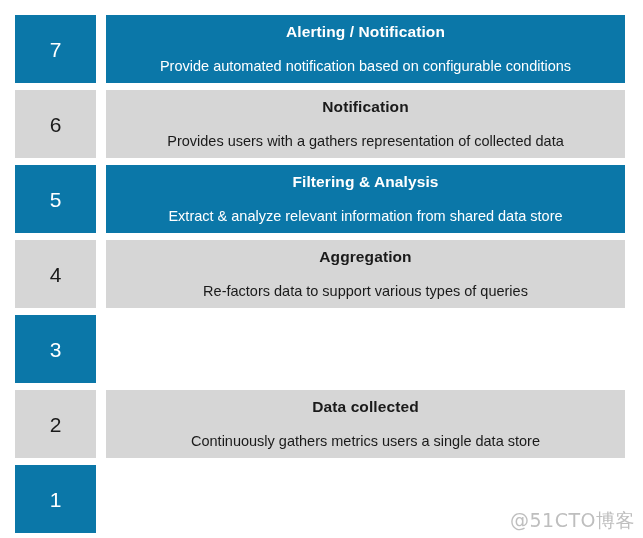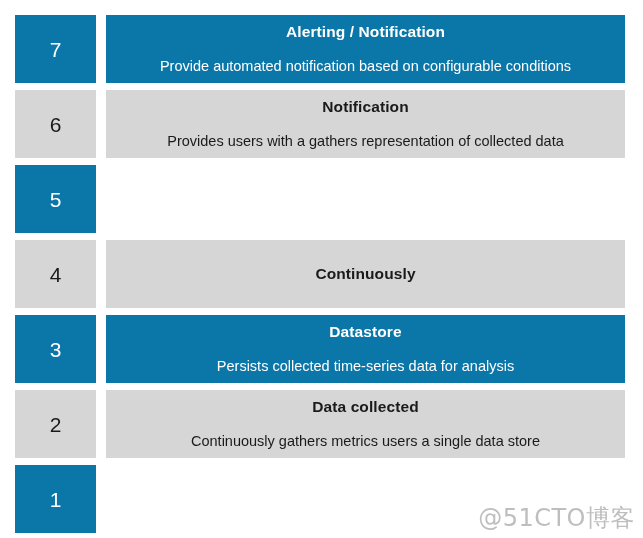--- a/index.html
+++ b/index.html
@@ -74,21 +74,21 @@
   
   .row-muted .level-badge,
   .row-muted .level-body {
     background: #d6d6d6;
     color: #1a1a1a;
   }
   .watermark {
     position: absolute;
     right: 8px;
     bottom: 4px;
-    font-size: 24px;
+    font-size: 19px;
     color: #b9b9b9;
     font-family: "DejaVu Sans", sans-serif;
     letter-spacing: 0.5px;
     white-space: nowrap;
     opacity: 0.92;
   }
 </style>
 </head>
 <body>
 
@@ -105,35 +105,36 @@
   <div class="stack-row row-muted">
     <div class="level-badge">6</div>
     <div class="level-body">
       <div class="level-title">Notification</div>
       <div class="level-desc">Provides users with a gathers representation of collected data</div>
     </div>
   </div>
 
   <div class="stack-row row-accent">
     <div class="level-badge">5</div>
+    <div class="level-body">
+      <div class="level-title">Filtering &amp; Analysis</div>
+      <div class="level-desc">Extract &amp; analyze relevant information from shared data store</div>
+    </div>
   </div>
 
   <div class="stack-row row-muted">
     <div class="level-badge">4</div>
     <div class="level-body">
-      <div class="level-title">Continuously</div>
+      <div class="level-title">Aggregation</div>
+      <div class="level-desc">Re-factors data to support various types of queries</div>
     </div>
   </div>
 
   <div class="stack-row row-accent">
     <div class="level-badge">3</div>
-    <div class="level-body">
-      <div class="level-title">Datastore</div>
-      <div class="level-desc">Persists collected time-series data for analysis</div>
-    </div>
   </div>
 
   <div class="stack-row row-muted">
     <div class="level-badge">2</div>
     <div class="level-body">
       <div class="level-title">Data collected</div>
       <div class="level-desc">Continuously gathers metrics users a single data store</div>
     </div>
   </div>
 

